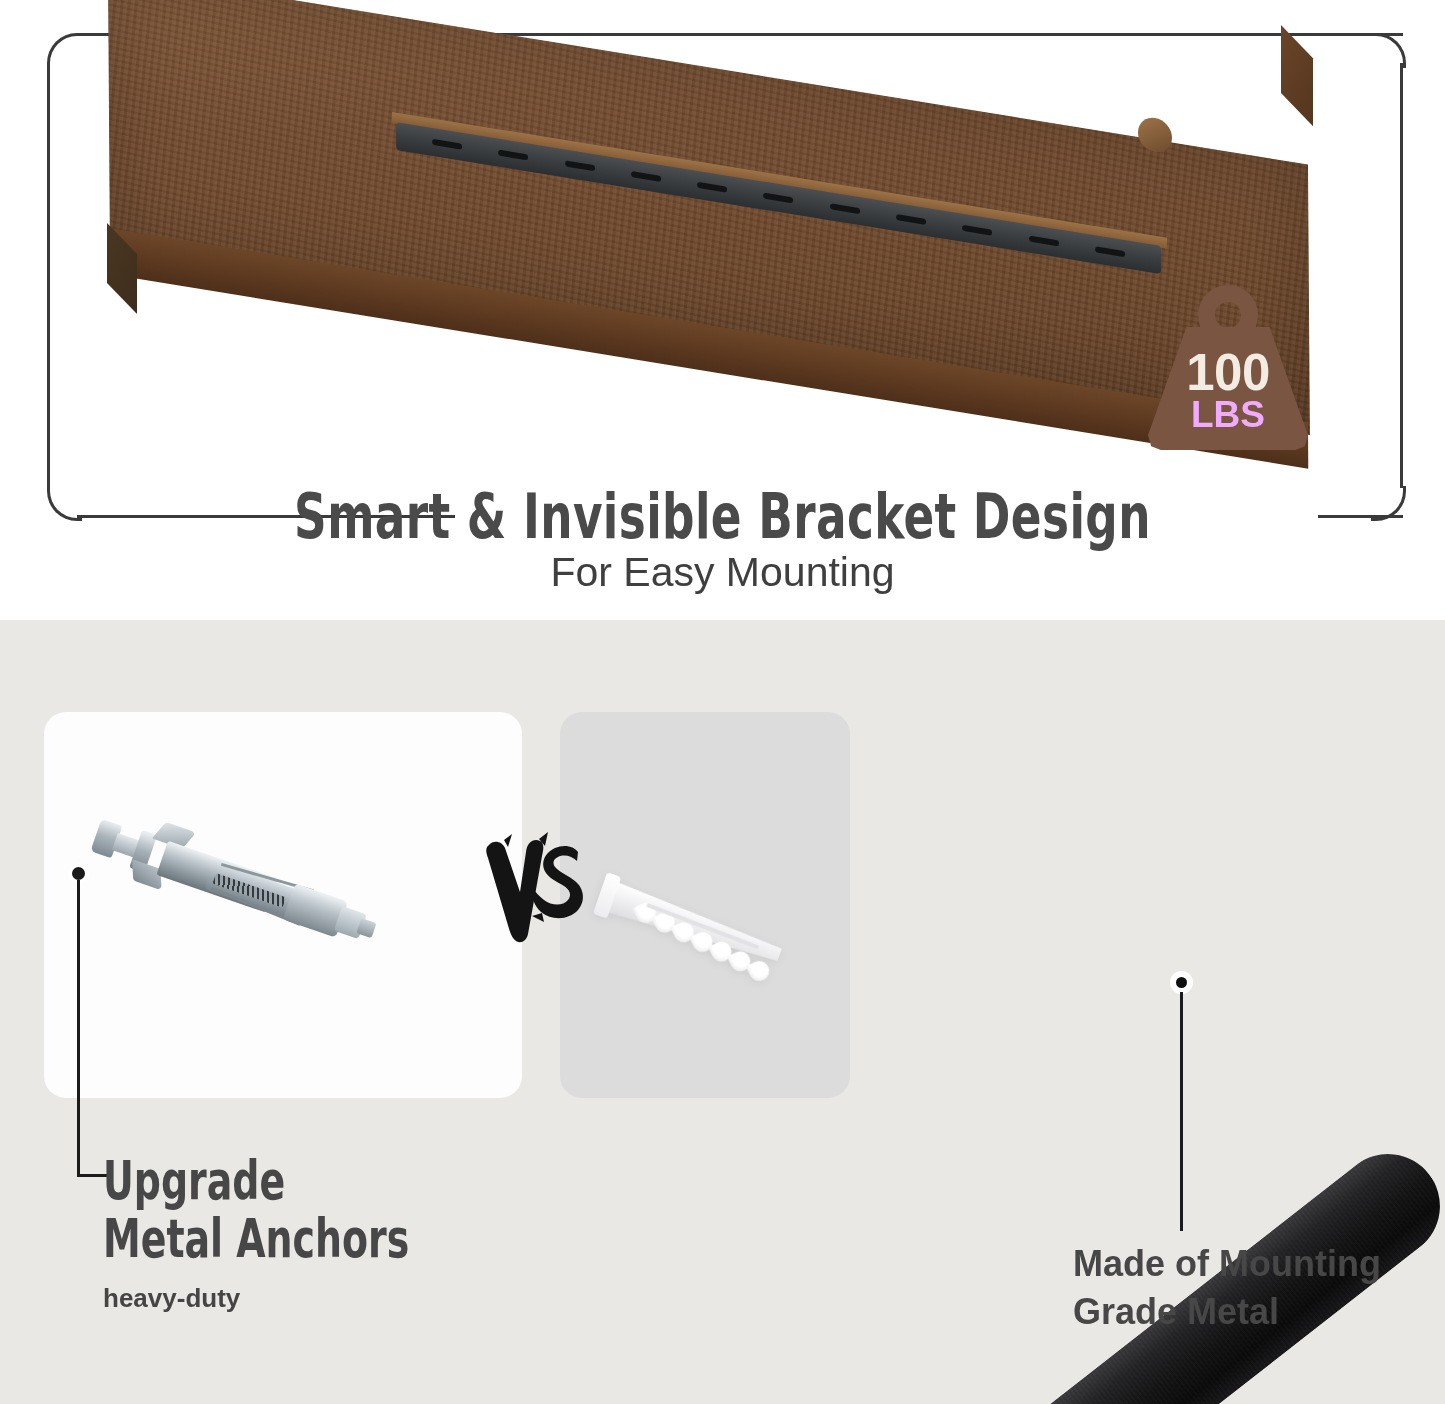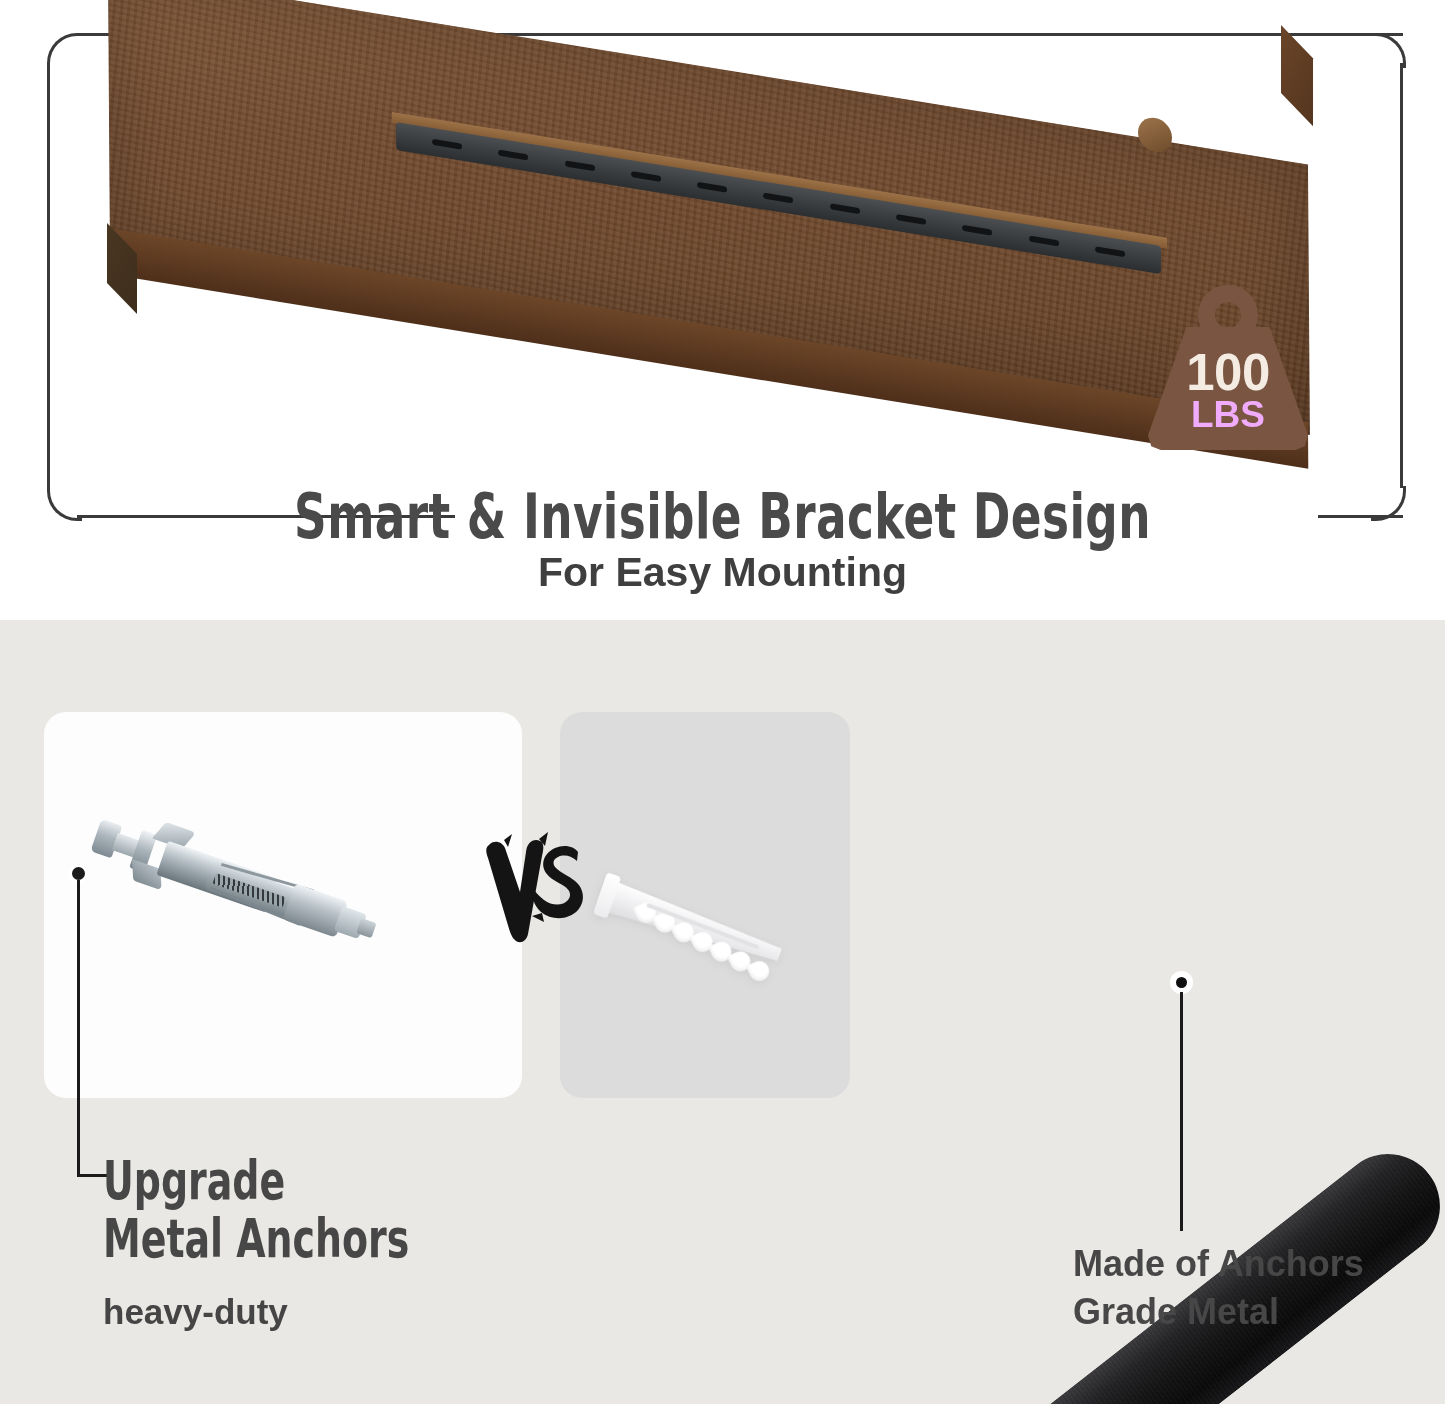--- a/index.html
+++ b/index.html
@@ -188,21 +188,21 @@
     letter-spacing: 0.5px;
     white-space: nowrap;
   }
   #subtitle {
     position: absolute;
     left: 0; top: 549px;
     width: 1445px;
     text-align: center;
     color: #3f3f3f;
     font-size: 41px;
-    font-weight: bold;
+    font-weight: normal;
     letter-spacing: 0px;
   }
 
   
   #bottom-panel {
     position: absolute;
     left: 0; top: 620px;
     width: 1445px; height: 784px;
     background: #eae8e4;
     overflow: hidden;
@@ -431,22 +431,22 @@
   .cap-headline {
     font-size: 54px;
     font-weight: bold;
     font-family: "Liberation Sans Narrow", "DejaVu Sans Condensed", "Liberation Sans", sans-serif;
     transform: scaleX(0.78);
     transform-origin: left center;
     line-height: 1.07;
     white-space: nowrap;
   }
   #caption-left-sub {
-    margin-top: 24px;
-    font-size: 35px;
+    margin-top: 15px;
+    font-size: 26px;
     font-weight: bold;
     color: #454545;
   }
   #caption-right {
     position: absolute;
     left: 1073px; top: 1240px;
     color: #474747;
     font-size: 36px;
     font-weight: bold;
     line-height: 1.32;
@@ -568,15 +568,15 @@
 <div id="callout-ring-right"></div>
 <div id="leader-right-vert"></div>
 
 <div id="caption-left">
   <div class="cap-headline">Upgrade</div>
   <div class="cap-headline">Metal Anchors</div>
   <div id="caption-left-sub">heavy-duty</div>
 </div>
 
 <div id="caption-right">
-  <div>Made of Anchors</div>
+  <div>Made of Mounting</div>
   <div>Grade Metal</div>
 </div>
 
 </body></html>

